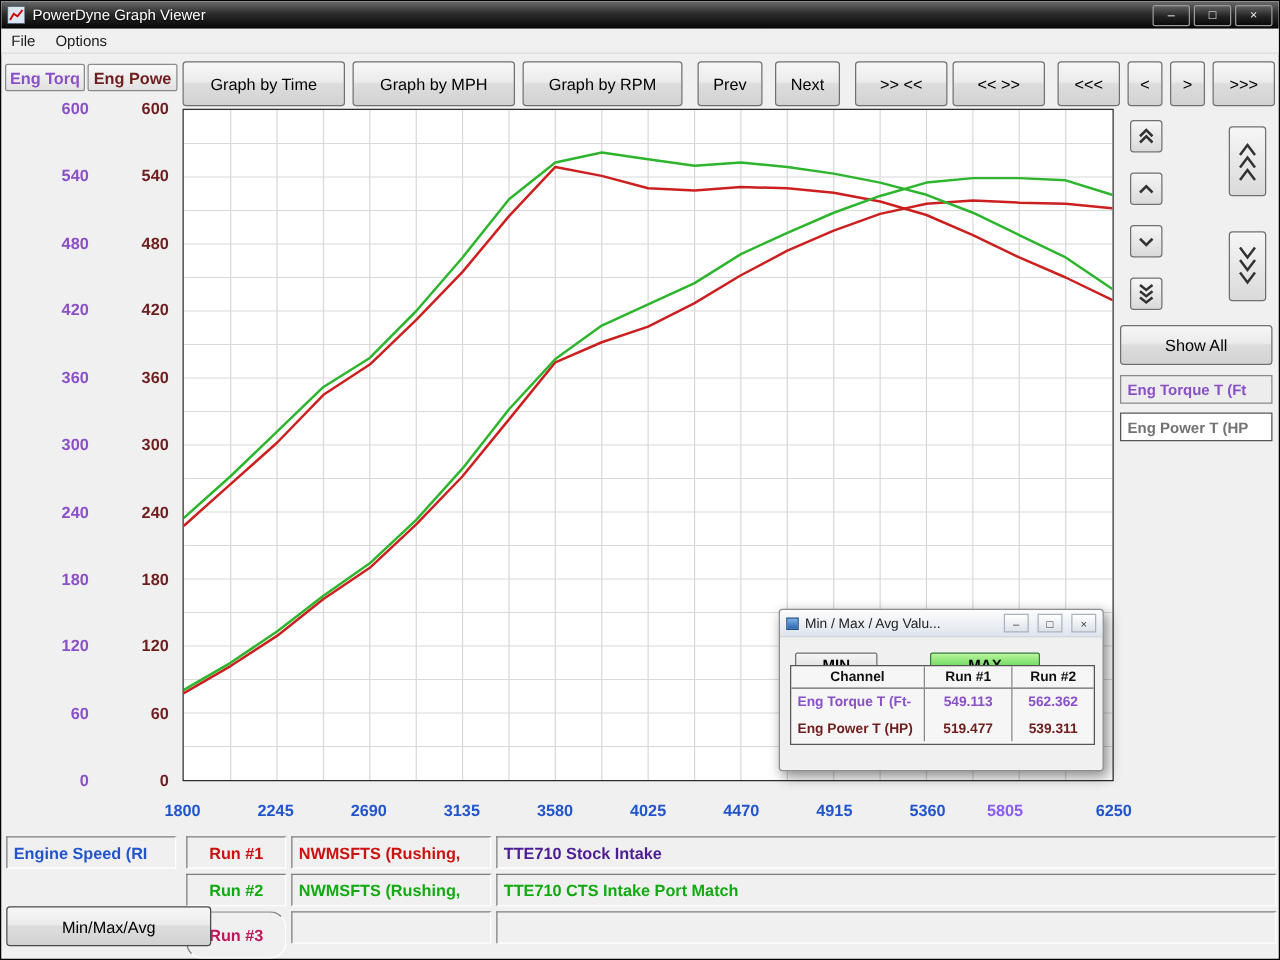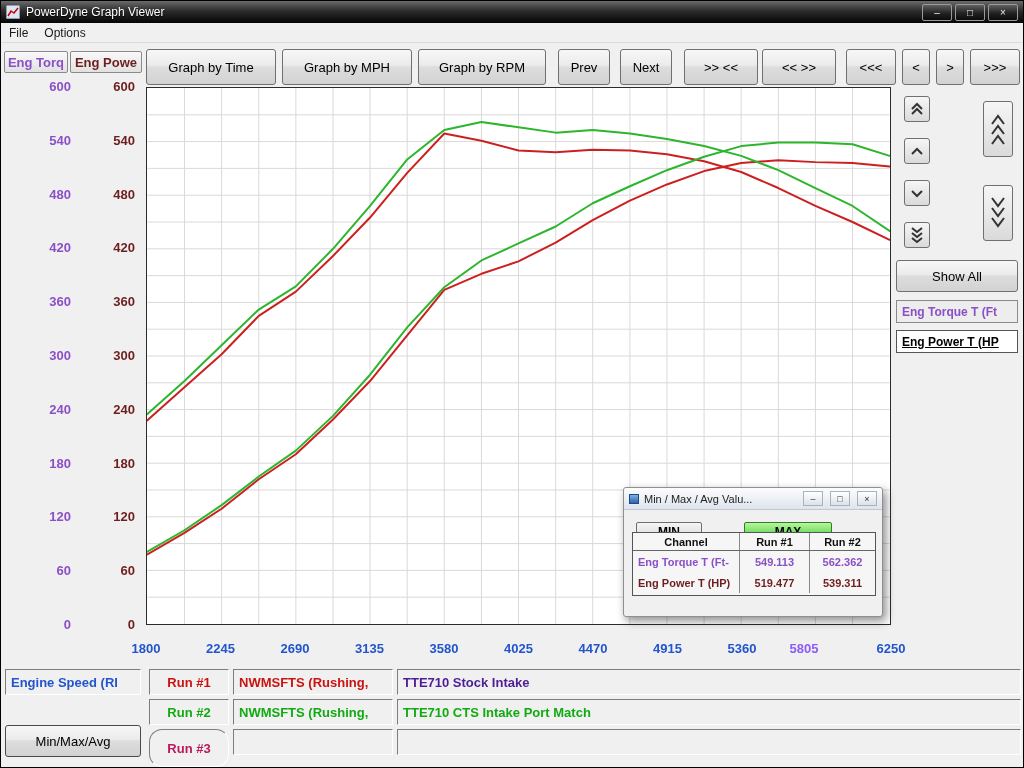--- a/index.html
+++ b/index.html
@@ -242,21 +242,21 @@
         <polyline points="2,22 8,30 14,22"></polyline>
       </svg>
   </div>
 
   <div class="btn" style="left:895px;top:259px;width:122px;height:32px">Show All</div>
 
   <div class="legend-box" style="top:299px">
     <span id="legend-0" style="color: rgb(138, 80, 200);">Eng Torque T (Ft</span>
   </div>
   <div class="legend-box" style="top:329px;background:#ffffff;border-color:#555">
-    <span id="legend-1" style="color: #000000; text-decoration: underline;">Eng Power T (HP</span>
+    <span id="legend-1" style="color: #737373;">Eng Power T (HP</span>
   </div>
 
   <div class="mmx">
     <div class="mmx-title">
       <span class="mmx-ico"></span>
       <span class="mmx-title-text">Min / Max / Avg Valu...</span>
       <span class="mmx-cap">–</span>
       <span class="mmx-cap">□</span>
       <span class="mmx-cap">×</span>
     </div>
@@ -288,15 +288,15 @@
       <div class="cell" style="left: 148px; top: 668px; width: 80px; height: 26px; color: rgb(204, 17, 17); justify-content: center;">Run #1</div>
       <div class="cell" style="left: 232px; top: 668px; width: 160px; height: 26px; color: rgb(204, 17, 17);">NWMSFTS (Rushing,</div>
       <div class="cell" style="left: 396px; top: 668px; width: 624px; height: 26px; color: #4c1d95;">TTE710 Stock Intake</div>
       <div class="cell" style="left: 148px; top: 698px; width: 80px; height: 26px; color: rgb(17, 170, 17); justify-content: center;">Run #2</div>
       <div class="cell" style="left: 232px; top: 698px; width: 160px; height: 26px; color: rgb(17, 170, 17);">NWMSFTS (Rushing,</div>
       <div class="cell" style="left: 396px; top: 698px; width: 624px; height: 26px; color: rgb(17, 170, 17);">TTE710 CTS Intake Port Match</div>
       <div class="cell" style="left: 148px; top: 728px; width: 80px; height: 38px; color: #be185d; justify-content: center; border-radius: 13px;">Run #3</div>
       <div class="cell" style="left: 232px; top: 728px; width: 160px; height: 26px; color: rgb(34, 51, 204);"></div>
       <div class="cell" style="left: 396px; top: 728px; width: 624px; height: 26px; color: rgb(34, 51, 204);"></div>
     </div>
-  <div class="btn" style="left:4px;top:724px;width:136px;height:32px;border-color:#4a4a4a">Min/Max/Avg</div>
+  <div class="btn" style="left:4px;top:724px;width:164px;height:32px;border-color:#4a4a4a">Min/Max/Avg</div>
 
 </div>
 
 </body></html>

